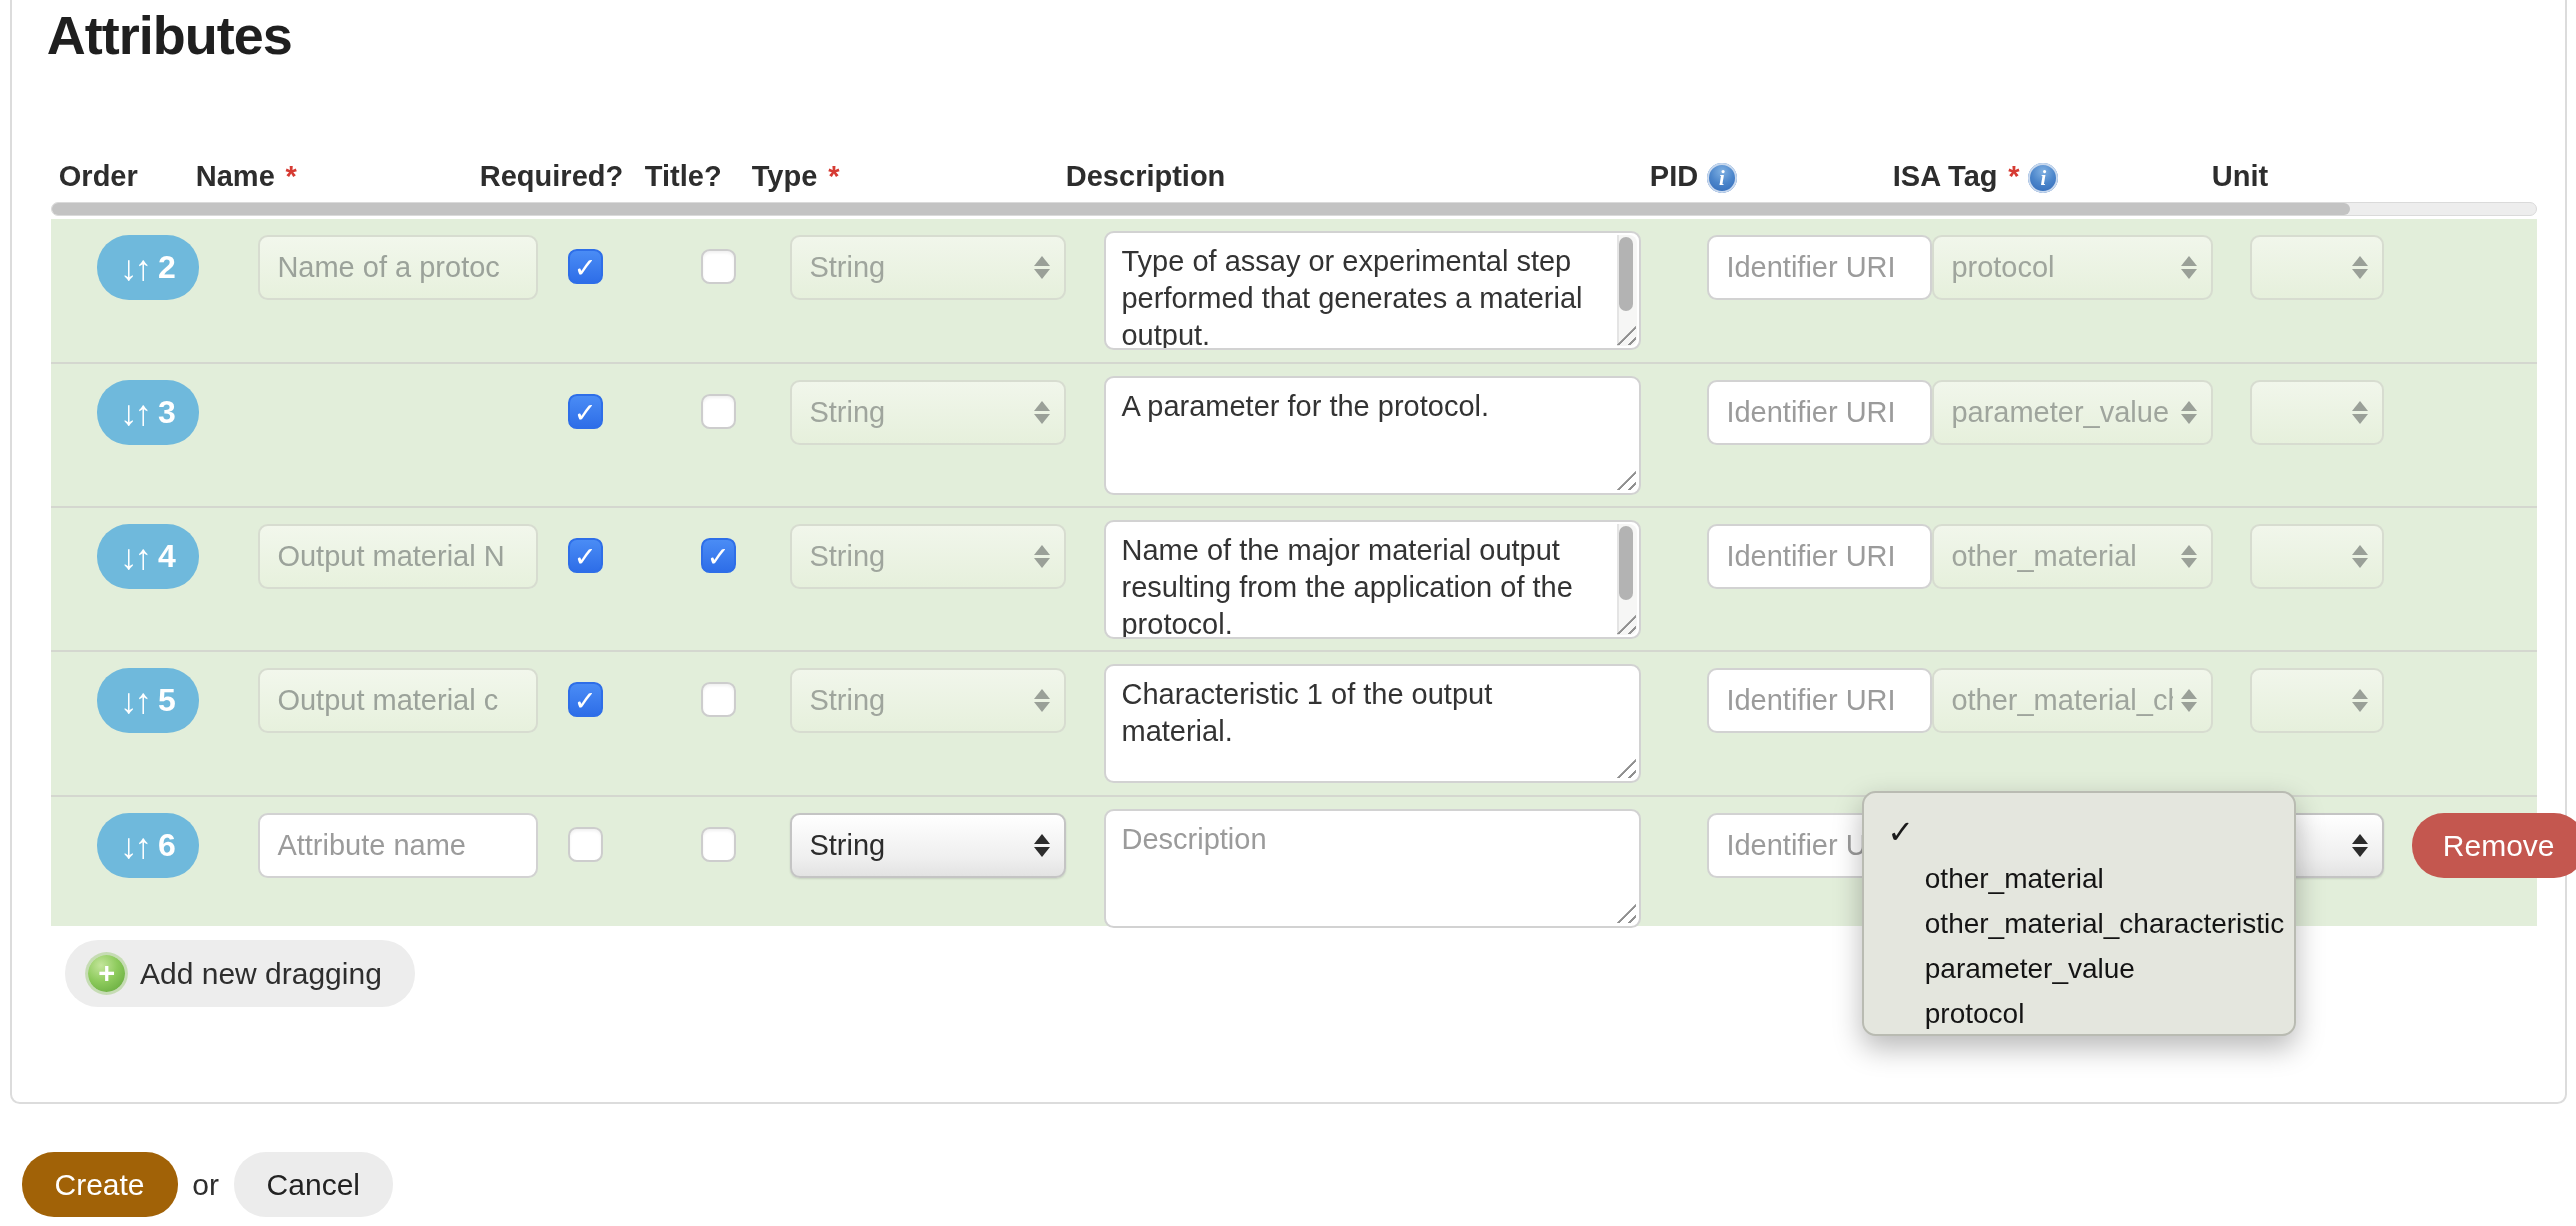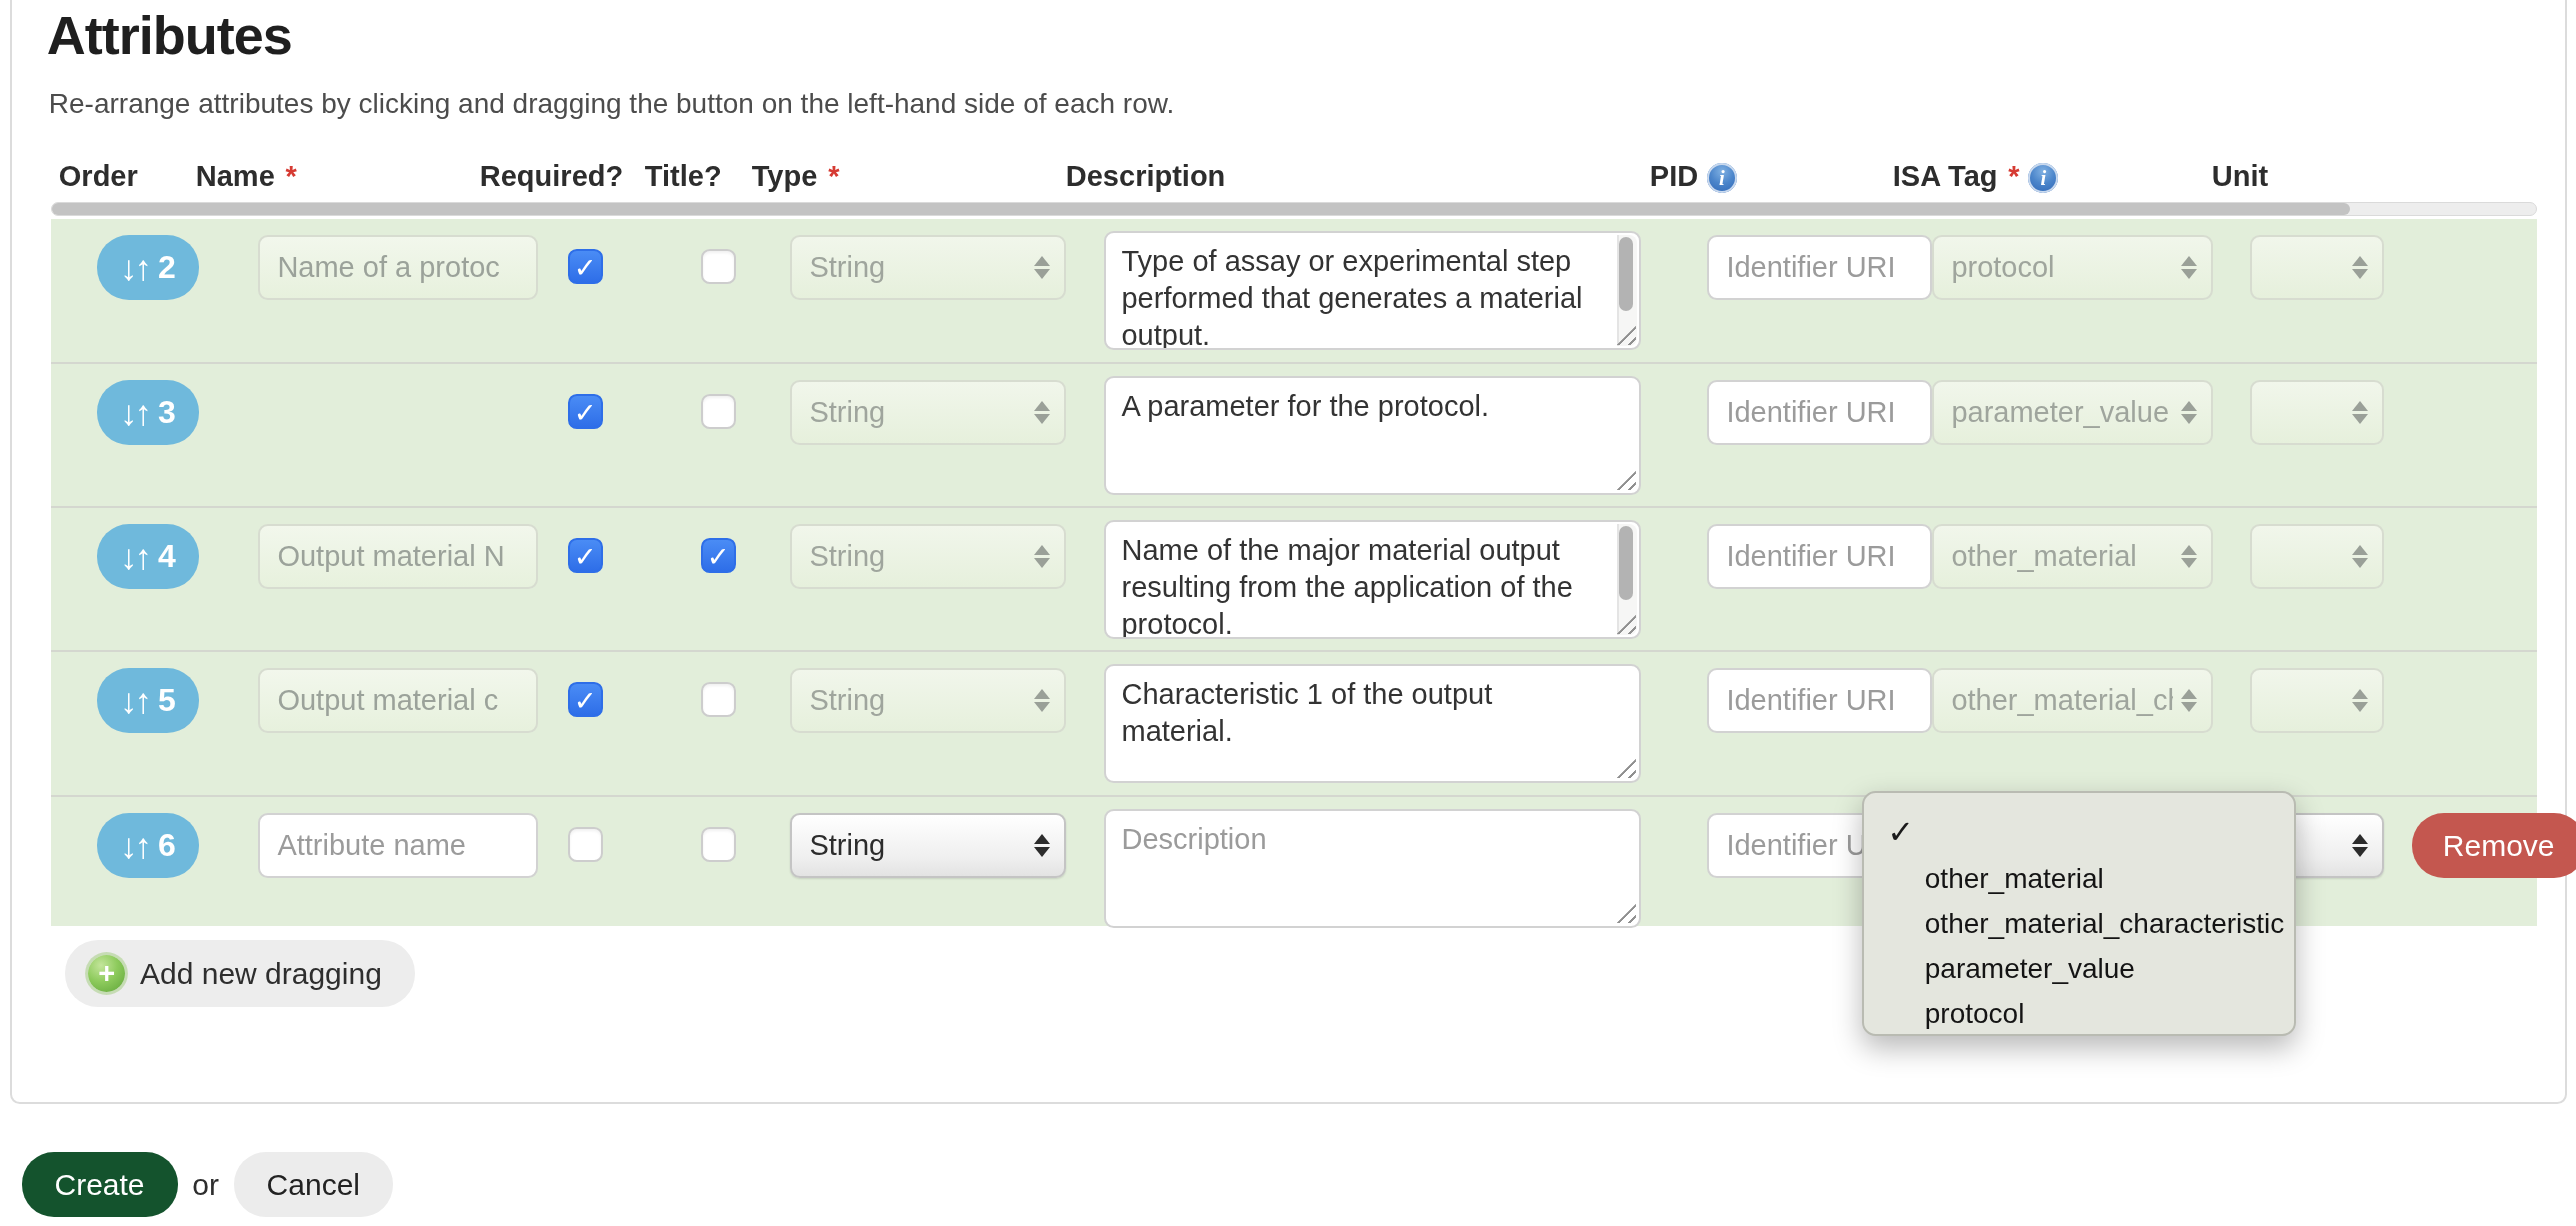--- a/index.html
+++ b/index.html
@@ -83,37 +83,36 @@
   .popup .opt{height:45px;line-height:45px;padding-left:61px;font-size:28px;color:#141414;white-space:nowrap;}
 
   .add-btn{position:absolute;left:53px;top:952px;height:67px;border-radius:33px;background:#ededed;
     padding:0 33px 0 23.5px;display:inline-flex;align-items:center;gap:14.7px;font-size:30px;color:#2e2e2e;border:none;font-family:inherit;}
   .plus-icon{display:inline-block;width:37px;height:37px;border-radius:50%;flex:none;
     background:radial-gradient(circle at 35% 28%,#c4e59b 0%,#8ecb5d 45%,#5ea437 100%);
     box-shadow:0 0 0 2.9px rgba(150,200,110,.45);color:#fff;font-size:29px;font-weight:700;
     text-align:center;line-height:37px;}
 
   .footer{position:absolute;left:21.5px;top:1152px;display:flex;align-items:center;gap:14.7px;}
-  .create-btn{height:65px;padding:0 33px;border-radius:32px;background:#14532d;color:#fff;
+  .create-btn{height:65px;padding:0 33px;border-radius:32px;background:#a16207;color:#fff;
     font-size:30px;display:flex;align-items:center;border:none;font-family:inherit;}
   .or-text{font-size:30px;color:#2e2e2e;}
   .cancel-btn{height:65px;padding:0 33px;border-radius:32px;background:#ececec;color:#222;
     font-size:30px;display:flex;align-items:center;border:none;font-family:inherit;}
 
   
   .h-order{left:47px}.h-name{left:184px}.h-req{left:468px}.h-title{left:633px}.h-type{left:740px}
   .h-desc{left:1054px}.h-pid{left:1638px}.h-isa{left:1881px}.h-unit{left:2200px}
 </style>
 </head>
 <body>
 
 <div class="card">
 
   <div class="page-title">Attributes</div>
-  <div class="page-subtitle">Re-arrange attributes by clicking and dragging the button on the left-hand side of each row.</div>
 
   <div class="col-head h-order">
       <span>Order</span>
     </div>
   <div class="col-head h-name">
       <span>Name</span>
       <span class="req-star">*</span>
     </div>
   <div class="col-head h-req">
       <span>Required?</span>

